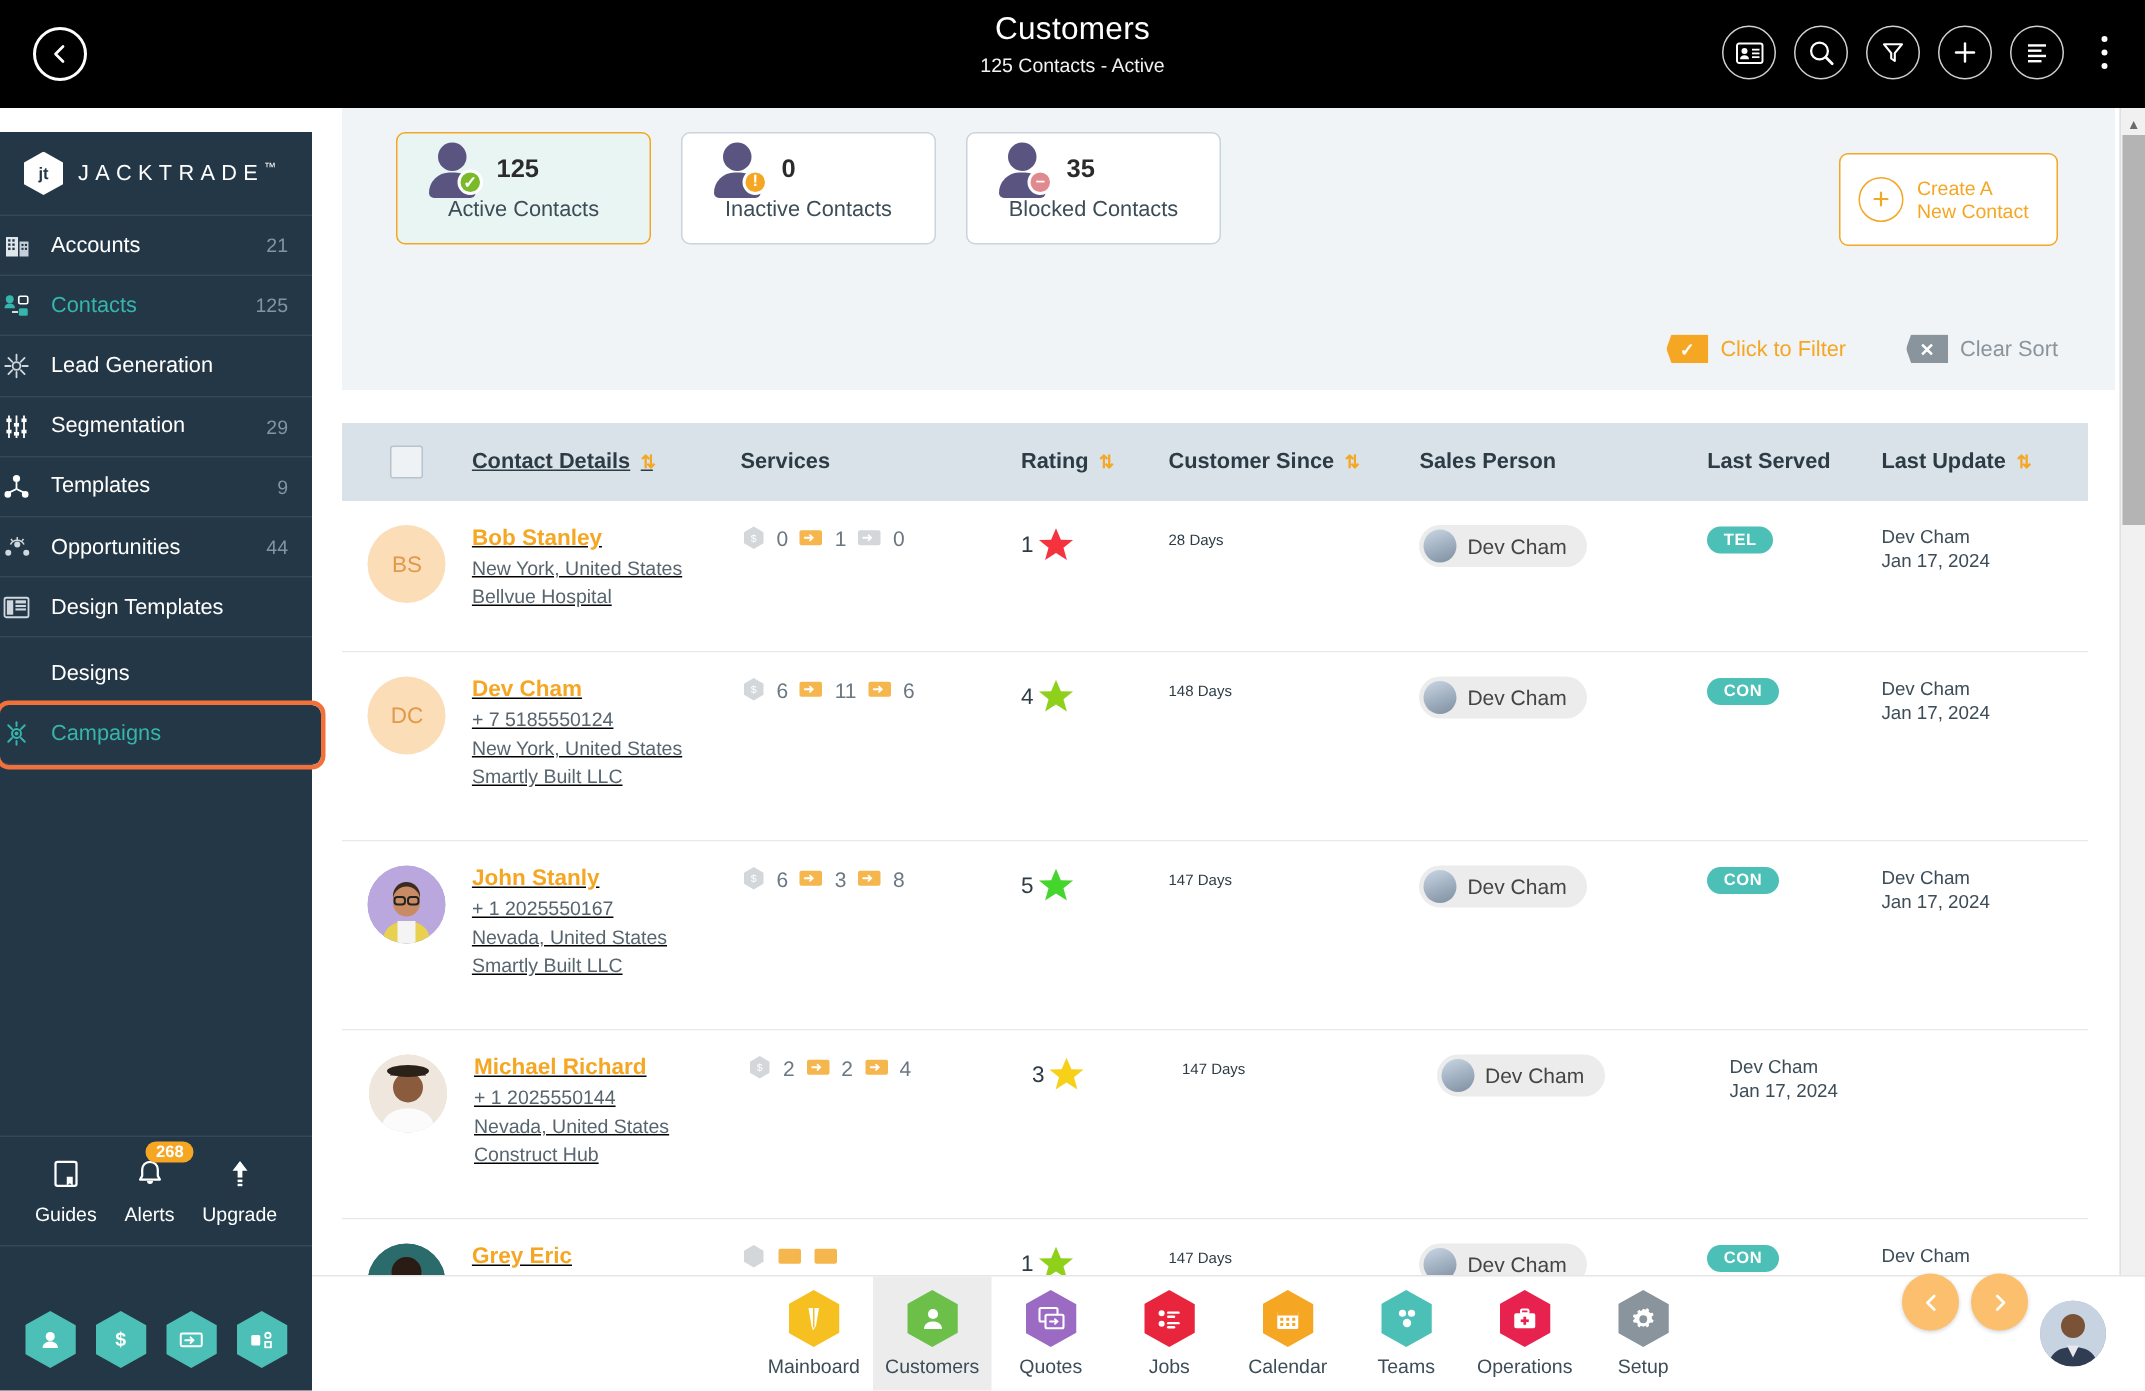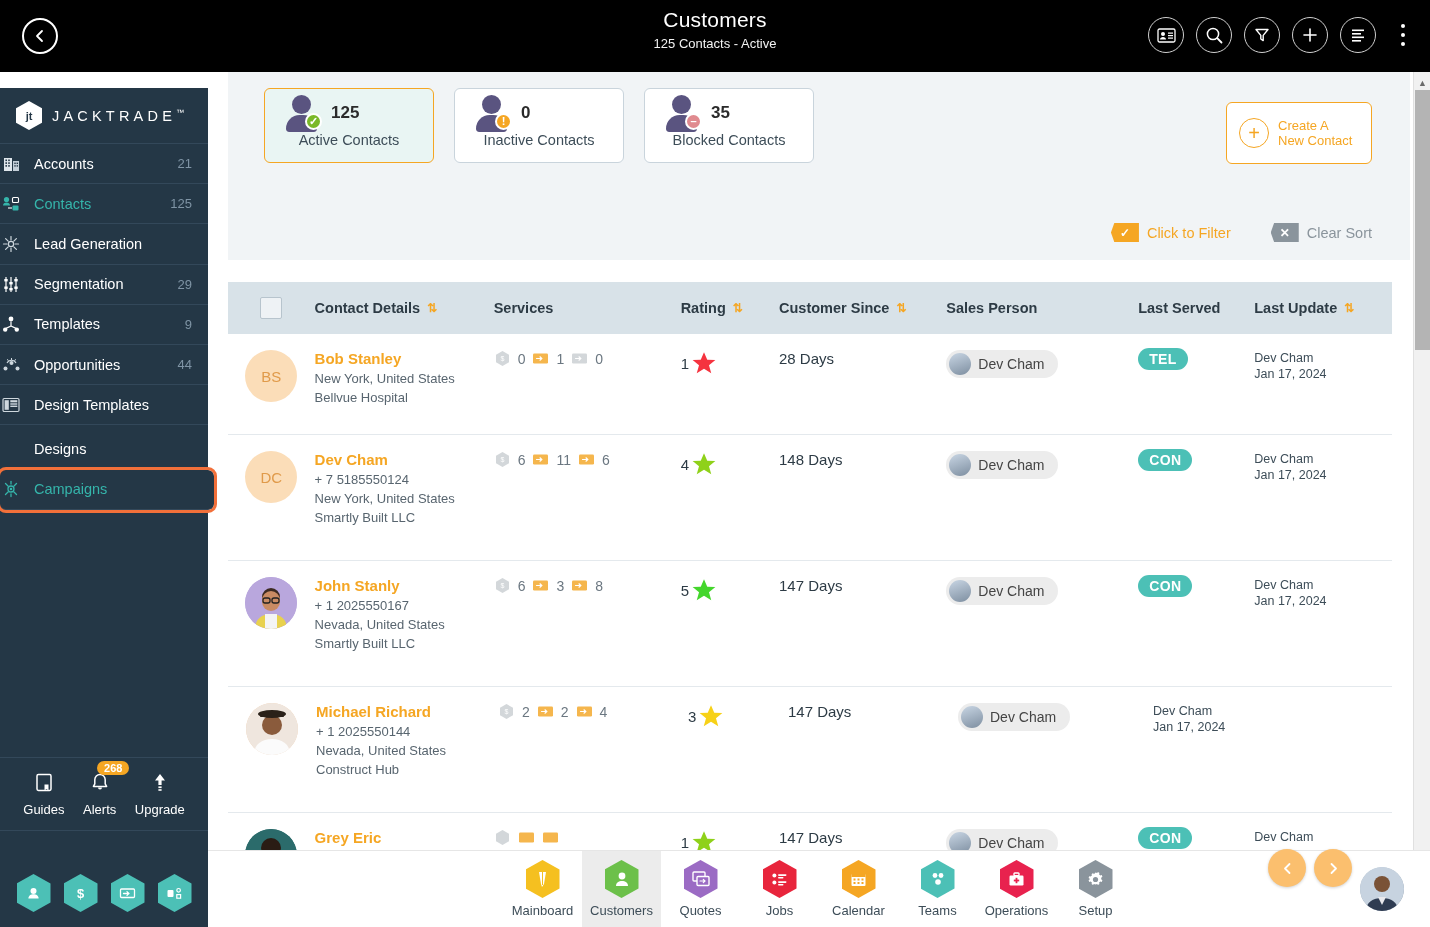--- a/index.html
+++ b/index.html
@@ -159,21 +159,21 @@
   .f-gray   { color:#8a949c; font-size: 14.5px; }
 
   
   .table-wrap { margin: 22px 38px 0 20px; }
   .thead {
     display: flex; align-items: center; height: 52px;
     background: #d8e2e8; color: #2d3b45; font-size: 14.5px; font-weight: 700;
   }
   .th { display: flex; align-items: center; gap: 7px; }
   .c-chk   { width: 88px; display: flex; justify-content: center; }
-  .c-det   { width: 182px; padding-left: 0; }
+  .c-det   { width: 182px; padding-left: 0; text-decoration: underline; }
   .c-srv   { width: 190px; }
   .c-rat   { width: 100px; }
   .c-since { width: 170px; }
   .c-sales { width: 195px; }
   .c-last  { width: 118px; }
   .c-upd   { width: 140px; }
   .sort-ico { color:#f5a623; font-size: 12px; letter-spacing:-2px; cursor:pointer;}
   .chkbox { width: 22px; height: 22px; border: 1px solid #b7c4cd; background: #eef2f5;
             border-radius: 2px; cursor: pointer; }
 
@@ -189,30 +189,30 @@
     margin: 0 auto;
   }
   .avatar.img { background: #b9a7dd; }
   .avatar.img2 { background: #f0d7c0; }
   .avatar.img3 { background: #2b6b6b; }
   .name { color: #f5a623; font-weight: 700; font-size: 15px; }
   .sub  { color: #58656f; font-size: 13px; margin-top: 4px; }
   .svc { display: flex; align-items: center; gap: 7px; font-size: 14px; color:#6b7781; }
   .svc-ico { width: 17px; height: 17px; flex:0 0 auto; display:block; }
   .rating { display:flex; align-items:center; gap: 2px; font-size: 15px; color:#2d3b45; }
-  .since { font-size: 15px; color: #2d3b45; }
+  .since { font-size: 10px; color: #2d3b45; }
   .sp-chip {
     display: inline-flex; align-items: center; gap: 7px;
     background: #ececec; border-radius: 16px; padding: 3px 14px 3px 3px;
     font-size: 14px; color: #444;
   }
   .sp-av { width: 22px; height: 22px; border-radius: 50%;
            background: linear-gradient(160deg,#c9d6e4,#7d8ea0); flex:0 0 auto; }
   .badge-pill {
-    background: #4cc0b6; color: #fff; font-size: 14px; font-weight: 700;
+    background: #4cc0b6; color: #fff; font-size: 11px; font-weight: 700;
     border-radius: 11px; padding: 3px 11px; letter-spacing: .4px;
   }
   .upd { font-size: 12.5px; color: #3d4d58; line-height: 16px; }
 
   .pager {
     position: absolute; right: 78px; bottom: 40px; display: flex; gap: 8px; z-index: 5;
   }
   .pg {
     width: 38px; height: 38px; border-radius: 50%; background: #fbbf6e;
     display: flex; align-items: center; justify-content: center; cursor: pointer;

